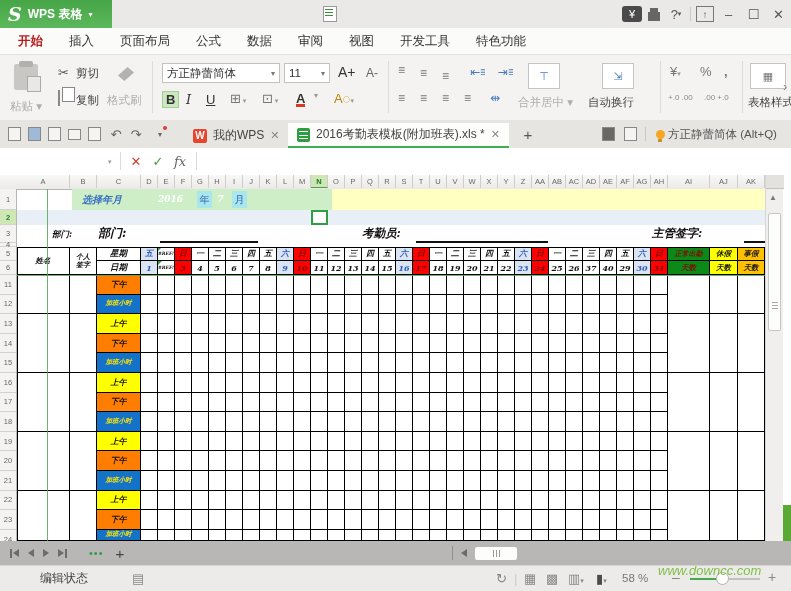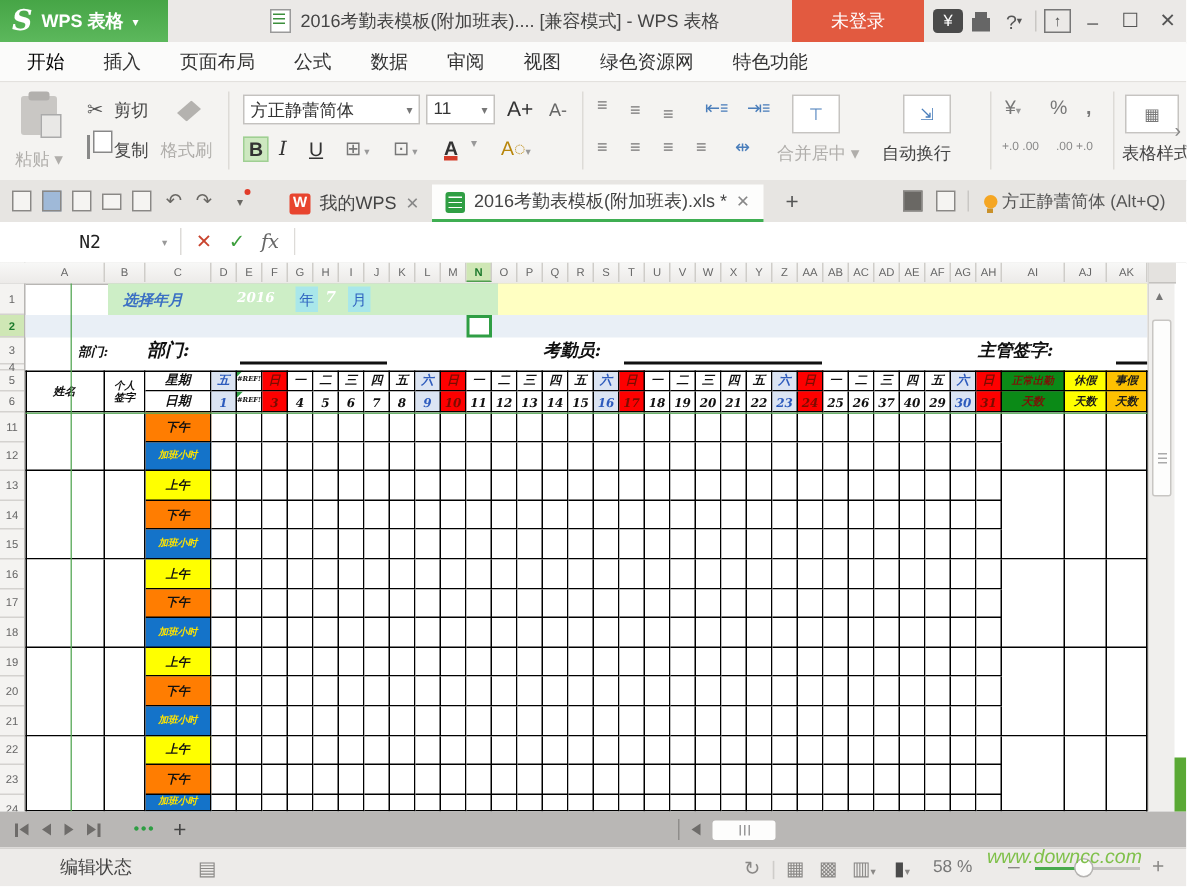--- a/index.html
+++ b/index.html
@@ -21,21 +21,21 @@
   .tbi{position:absolute;top:5px;height:18px;display:flex;align-items:center;justify-content:center;color:#555;font-size:13px;width:20px;}
   .tbi.dark{background:#4a4a4a;color:#fff;border-radius:3px;font-size:11px;height:16px;top:6px;}
   .shirt{width:12px;height:9px;background:#666;position:relative;margin-top:4px;}
   .shirt:before{content:"";position:absolute;top:-4px;left:2px;width:8px;height:4px;background:#666;}
   .vdiv{position:absolute;top:7px;width:1px;height:14px;background:#c9c7c4;}
   .upbox{width:16px;height:14px;border:1px solid #777;display:flex;align-items:center;justify-content:center;font-size:10px;color:#555;}
   .winbtn{position:absolute;top:0;width:25px;height:28px;display:flex;align-items:center;justify-content:center;color:#555;font-size:13px;}
   
   .rtabs{position:absolute;left:0;top:28px;width:791px;height:27px;background:#fbfbfa;border-bottom:1px solid #e3e1de;display:flex;align-items:center;padding-left:18px;gap:26px;box-sizing:border-box;}
   .rtab{color:#333;font-size:12.5px;cursor:default;}
-  .rtab.active{color:#000000;font-weight:normal;}
+  .rtab.active{color:#b91c1c;font-weight:bold;}
   
   .ribbon{position:absolute;left:0;top:55px;width:791px;height:65px;background:#f4f3f1;border-bottom:1px solid #d9d7d4;}
   .rgroupdiv{position:absolute;top:6px;width:1px;height:52px;background:#dddbd7;}
   .pasteicon{position:absolute;left:14px;top:9px;width:24px;height:26px;background:#c9c7c4;border-radius:2px;}
   .pasteicon:before{content:"";position:absolute;left:5px;top:-3px;width:14px;height:6px;background:#b2b0ad;border-radius:2px;}
   .pasteicon:after{content:"";position:absolute;right:-3px;bottom:-2px;width:12px;height:14px;background:#e9e8e6;border:1px solid #aaa;}
   .rlbl{position:absolute;font-size:11.5px;color:#444;white-space:nowrap;}
   .gray{color:#b0aeab;}
   .combo{position:absolute;height:20px;border:1px solid #c4c2bf;background:#fff;display:flex;align-items:center;justify-content:space-between;padding:0 4px;box-sizing:border-box;font-size:11.5px;color:#333;}
   .combo .dd{font-size:8px;color:#777;}
@@ -139,23 +139,21 @@
 <div class="app">
 
   <div class="titlebar">
     <div class="logo">
       <span class="s">S</span>
       <span class="nm">WPS 表格</span>
       <span class="dd">▾</span>
     </div>
     <div class="wtitle">
       <span class="dicon"></span>
-      <span>2016考勤表模板(附加班表).... [兼容模式] - WPS 表格</span>
     </div>
-    <div class="loginbtn">未登录</div>
     <div class="tbi dark" style="left:622px;">¥</div>
     <div class="tbi" style="left:644px;">
         <span class="shirt"></span>
       </div>
     <div class="tbi" style="left:666px;">?<span style="font-size:7px;">▾</span></div>
     <div class="vdiv" style="left:690px;"></div>
     <div class="tbi" style="left:695px;">
         <span class="upbox">↑</span>
       </div>
     <div class="winbtn" style="left:716px;">–</div>
@@ -164,21 +162,21 @@
   </div>
 
   <div class="rtabs">
     <span class="rtab active">开始</span>
     <span class="rtab">插入</span>
     <span class="rtab">页面布局</span>
     <span class="rtab">公式</span>
     <span class="rtab">数据</span>
     <span class="rtab">审阅</span>
     <span class="rtab">视图</span>
-    <span class="rtab">绿色资源网</span>
+    <span class="rtab">开发工具</span>
     <span class="rtab">特色功能</span>
   </div>
 
   <div class="ribbon">
     <div class="pasteicon"></div>
     <div class="rlbl gray" style="left:10px;top:44px;"><span>粘贴</span> ▾</div>
     <span class="scis abs" style="left:58px;top:10px;">✂</span>
     <div class="rlbl" style="left:76px;top:11px;">剪切</div>
     <span class="copyico abs" style="left:58px;top:36px;"></span>
     <div class="rlbl" style="left:76px;top:38px;">复制</div>
@@ -274,21 +272,20 @@
         <span class="qsq"></span>
       </div>
     <div class="vdiv" style="left:645px;top:7px;"></div>
     <div class="qicon" style="left:652px;">
         <span class="bulb"></span>
       </div>
     <div class="findtext abs" style="left:668px;top:7px;">方正静蕾简体 (Alt+Q)</div>
   </div>
 
   <div class="fbar">
-    <div class="namebox">N2</div>
     <div class="namedd">▾</div>
     <div class="fdiv" style="left:120px;"></div>
     <div class="fbtn" style="left:126px;color:#c9442e;">✕</div>
     <div class="fbtn" style="left:148px;color:#3c9e3c;">✓</div>
     <div class="fbtn" style="left:170px;color:#666;font-style:italic;font-family:'DejaVu Serif',serif;">fx</div>
     <div class="fdiv" style="left:196px;"></div>
     <div class="abs" style="left:197px;top:0;width:594px;height:26px;background:#fff;"></div>
   </div>
 
   <div class="grid">

